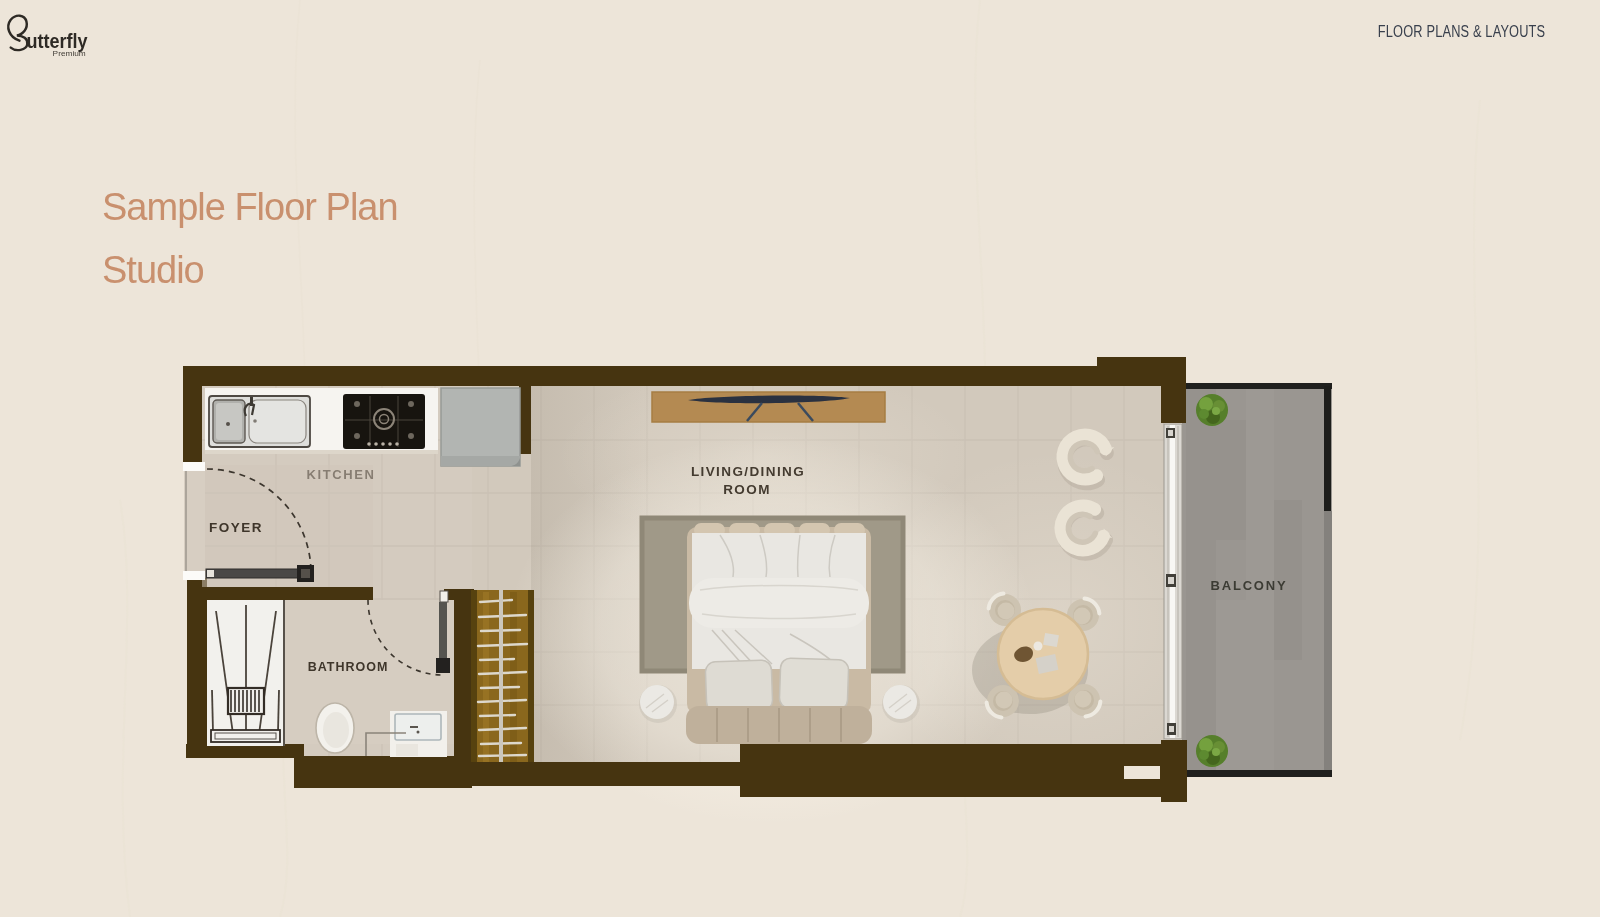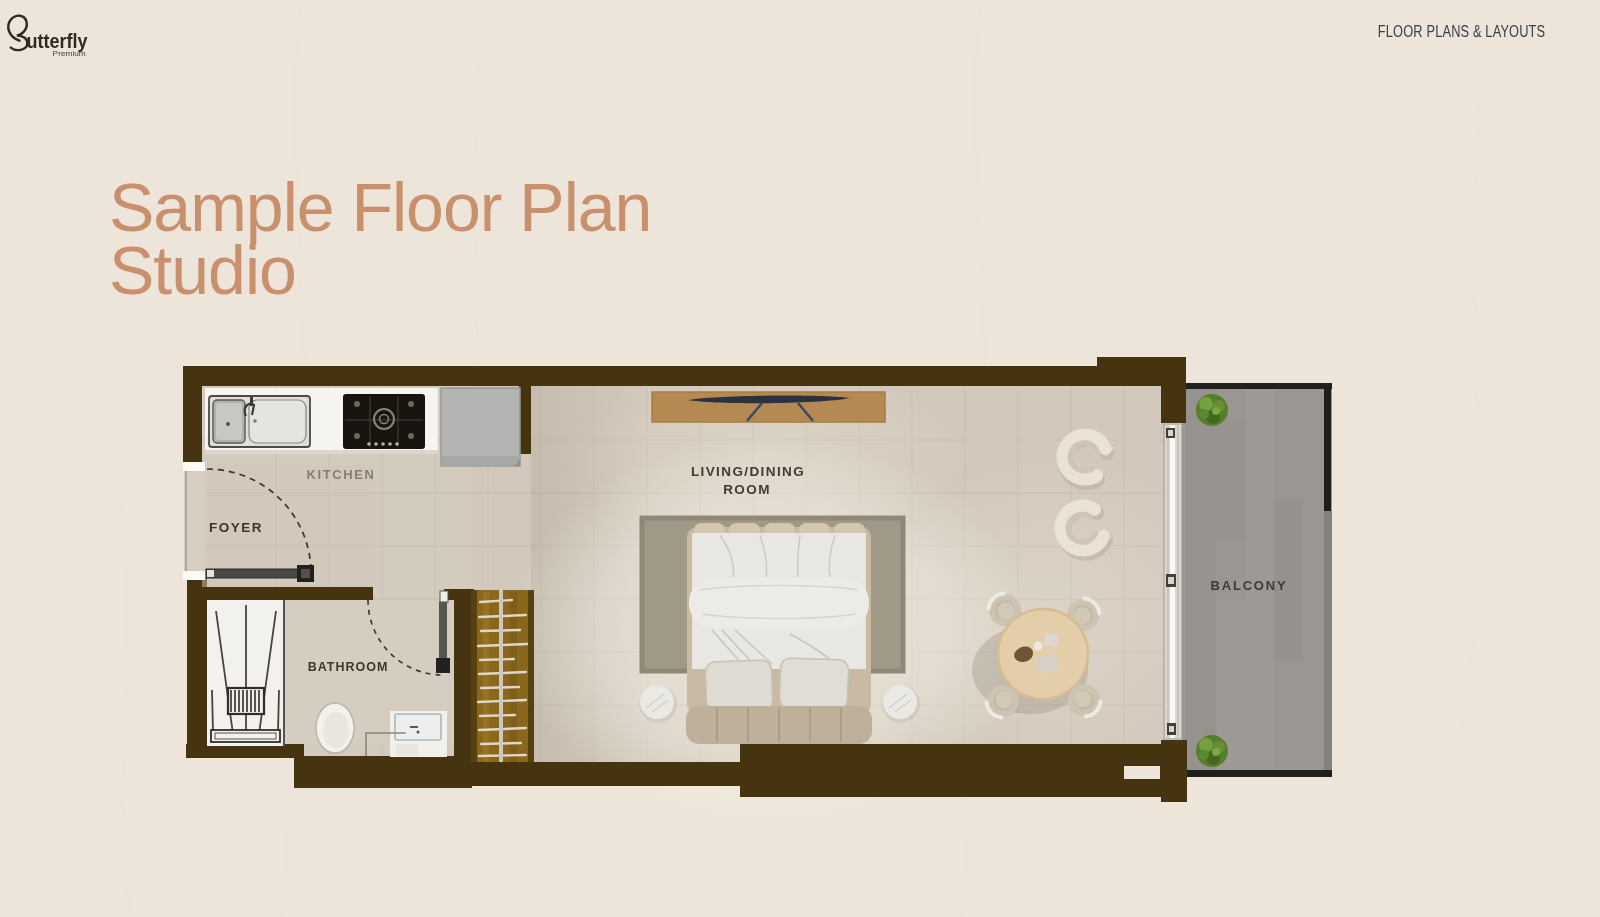--- a/index.html
+++ b/index.html
@@ -1,19 +1,19 @@
 <!DOCTYPE html>
 <html><head>
 <meta charset="utf-8">
 <style>
   html,body{margin:0;padding:0;}
   body{width:1600px;height:917px;overflow:hidden;background:#ede5d9;font-family:"Liberation Sans",sans-serif;position:relative;}
   #stage{position:absolute;left:0;top:0;width:1600px;height:917px;}
   .hdr-right{position:absolute;top:23px;right:55px;font-size:16px;letter-spacing:0.2px;color:#39404d;transform:scaleX(0.8);transform-origin:100% 0;}
-  .title{position:absolute;left:109px;top:176px;color:#c9906e;font-size:68px;line-height:63px;letter-spacing:-1px;}
+  .title{position:absolute;left:102px;top:176px;color:#c9906e;font-size:38px;line-height:63px;letter-spacing:-1px;}
   svg text{font-family:"Liberation Sans",sans-serif;}
 </style>
 </head>
 <body>
 
 <svg id="stage" width="1600" height="917" viewBox="0 0 1600 917">
   <rect x="0" y="0" width="1600" height="917" fill="#ede5d9"></rect>
   <g stroke="#e4dbcb" stroke-width="2" fill="none" opacity="0.15">
     <path d="M 300,0 C 280,200 330,420 290,640 C 270,760 300,850 280,917"></path>
     <path d="M 480,60 C 460,260 500,480 470,700"></path>

